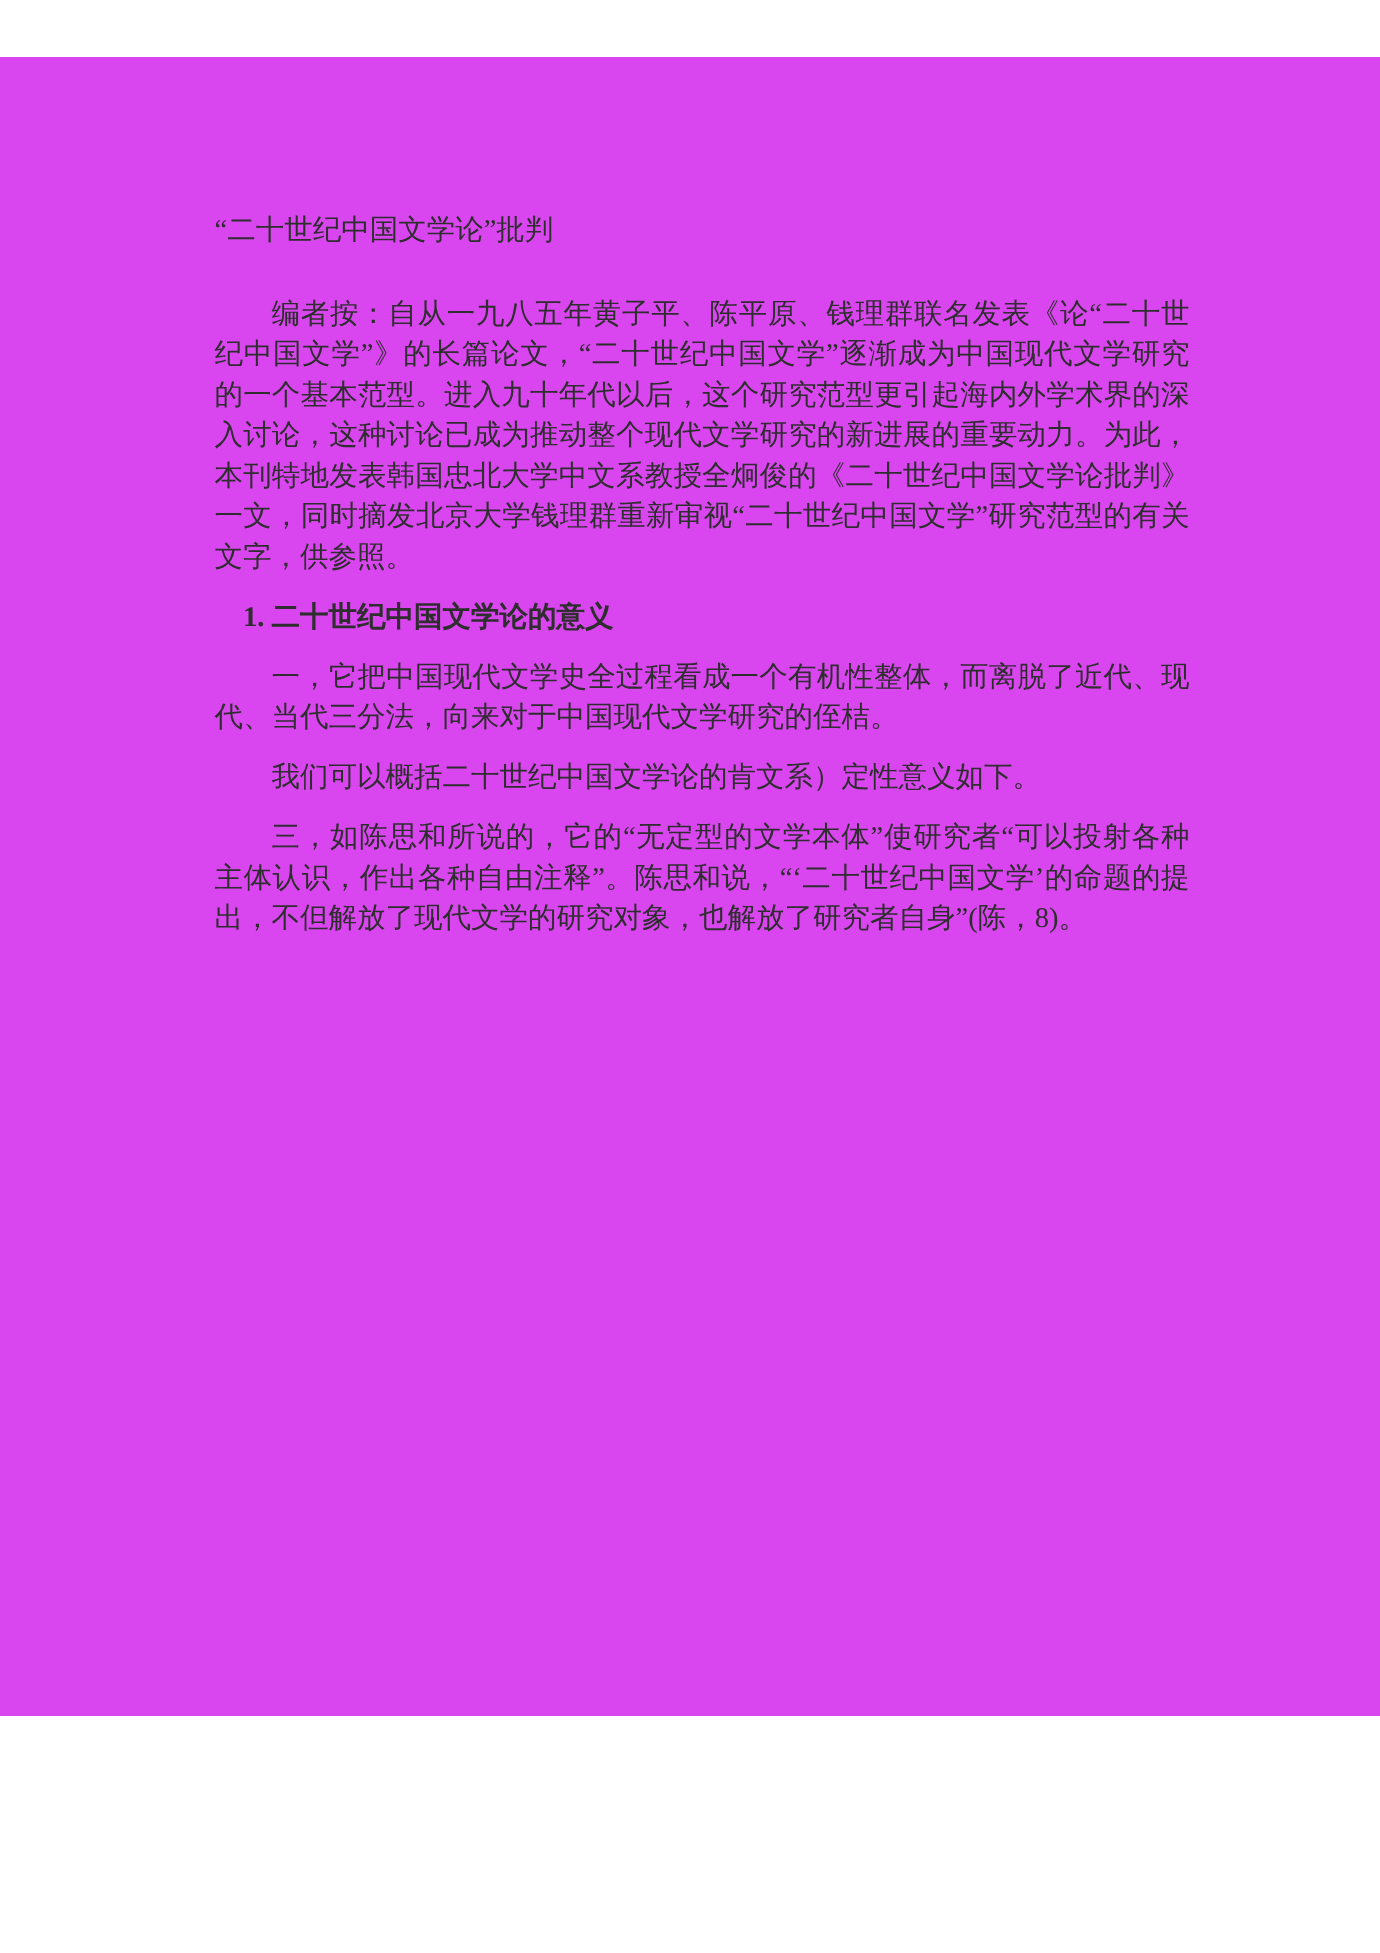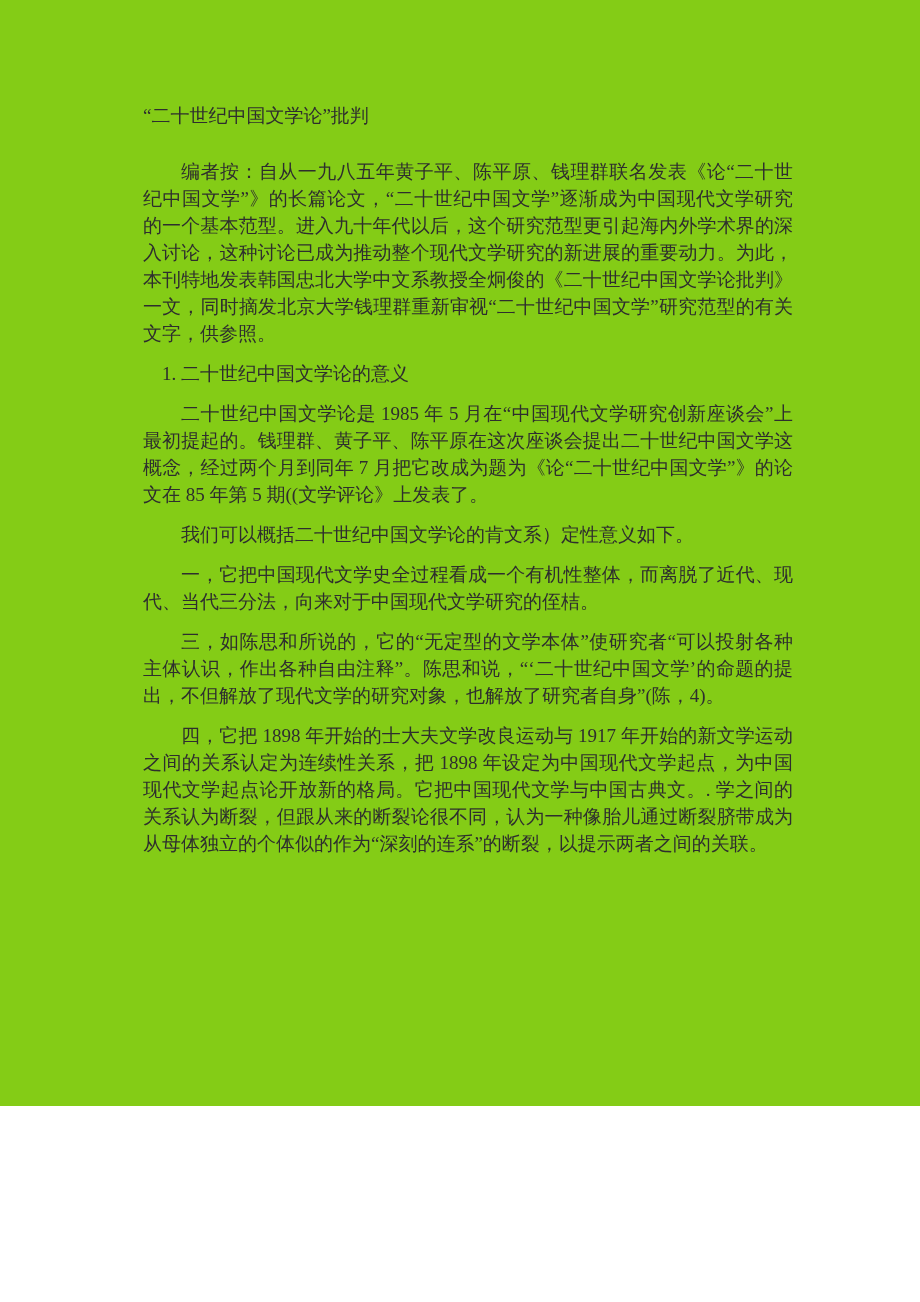--- a/index.html
+++ b/index.html
@@ -5,24 +5,25 @@
 <style>
   html, body {
     margin: 0;
     padding: 0;
     background: #ffffff;
   }
   .page {
     position: relative;
     width: 920px;
     height: 1106px;
-    background: #84cc16;
+    background: #d946ef;
     overflow: hidden;
     font-family: "Liberation Serif", "DejaVu Serif", serif;
     color: #2e2e2e;
+    margin-top: 38px;
   }
   .content {
     position: absolute;
     left: 143px;
     top: 102px;
     width: 650px;
     font-size: 19px;
     line-height: 27px;
     text-align: justify;
     text-justify: inter-ideograph;
@@ -35,44 +36,42 @@
     font-size: 19px;
     line-height: 27px;
   }
   .para {
     margin: 0 0 13px 0;
     text-indent: 2em;
   }
   .heading {
     margin: 0 0 13px 0;
     text-indent: 1em;
-    font-weight: normal;
+    font-weight: bold;
     font-size: 19px;
     line-height: 27px;
   }
 </style>
 </head>
 <body>
 
 <div class="page">
   <div class="content">
 
     <p class="doc-title">“二十世纪中国文学论”批判</p>
 
     <p class="para">编者按：自从一九八五年黄子平、陈平原、钱理群联名发表《论“二十世纪中国文学”》的长篇论文，“二十世纪中国文学”逐渐成为中国现代文学研究的一个基本范型。进入九十年代以后，这个研究范型更引起海内外学术界的深入讨论，这种讨论已成为推动整个现代文学研究的新进展的重要动力。为此，本刊特地发表韩国忠北大学中文系教授全炯俊的《二十世纪中国文学论批判》一文，同时摘发北京大学钱理群重新审视“二十世纪中国文学”研究范型的有关文字，供参照。</p>
 
     <p class="heading">1. 二十世纪中国文学论的意义</p>
 
-    <p class="para">二十世纪中国文学论是 1985 年 5 月在“中国现代文学研究创新座谈会”上最初提起的。钱理群、黄子平、陈平原在这次座谈会提出二十世纪中国文学这概念，经过两个月到同年 7 月把它改成为题为《论“二十世纪中国文学”》的论文在 85 年第 5 期((文学评论》上发表了。</p>
 
+
+    <p class="para">一，它把中国现代文学史全过程看成一个有机性整体，而离脱了近代、现代、当代三分法，向来对于中国现代文学研究的侄桔。</p>
 
     <p class="para">我们可以概括二十世纪中国文学论的肯文系）定性意义如下。</p>
 
-    <p class="para">一，它把中国现代文学史全过程看成一个有机性整体，而离脱了近代、现代、当代三分法，向来对于中国现代文学研究的侄桔。</p>
 
+    <p class="para">三，如陈思和所说的，它的“无定型的文学本体”使研究者“可以投射各种主体认识，作出各种自由注释”。陈思和说，“‘二十世纪中国文学’的命题的提出，不但解放了现代文学的研究对象，也解放了研究者自身”(陈，8)。</p>
 
-    <p class="para">三，如陈思和所说的，它的“无定型的文学本体”使研究者“可以投射各种主体认识，作出各种自由注释”。陈思和说，“‘二十世纪中国文学’的命题的提出，不但解放了现代文学的研究对象，也解放了研究者自身”(陈，4)。</p>
-
-    <p class="para">四，它把 1898 年开始的士大夫文学改良运动与 1917 年开始的新文学运动之间的关系认定为连续性关系，把 1898 年设定为中国现代文学起点，为中国现代文学起点论开放新的格局。它把中国现代文学与中国古典文。. 学之间的关系认为断裂，但跟从来的断裂论很不同，认为一种像胎儿通过断裂脐带成为从母体独立的个体似的作为“深刻的连系”的断裂，以提示两者之间的关联。</p>
 
 
   </div>
 </div>
 
 </body></html>

